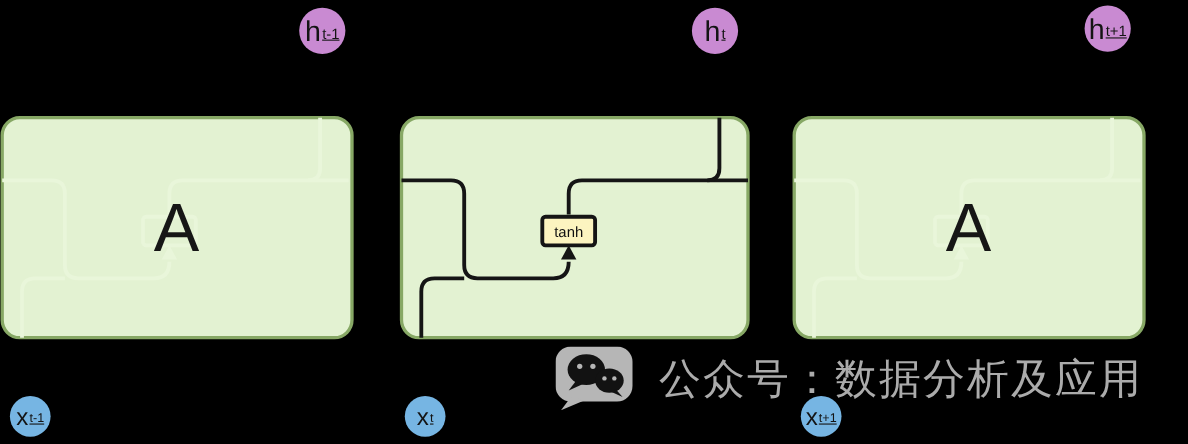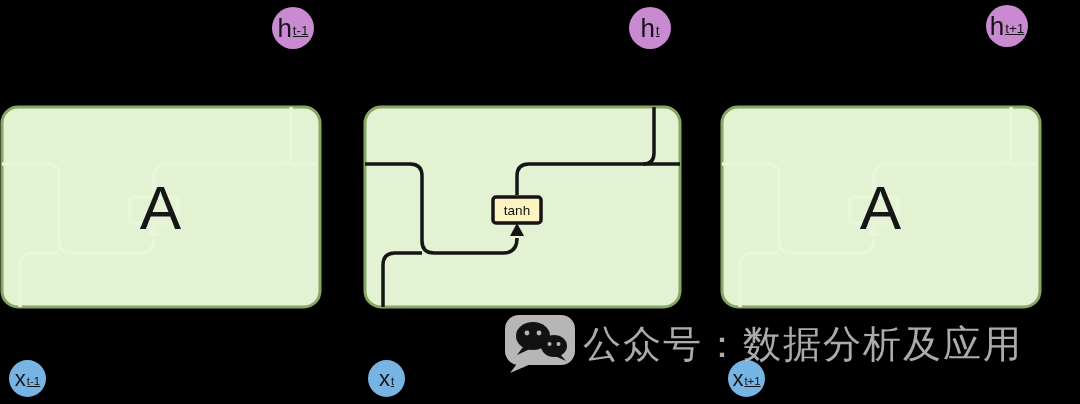--- a/index.html
+++ b/index.html
@@ -33,21 +33,21 @@
     border-radius:50%;
     display:flex;align-items:center;justify-content:center;
     color:#141414;
   }
   .h-node{width:42px;height:42px;background:#c98ad2;font-size:26px;}
   .x-node{width:37px;height:37px;background:#76b5e3;font-size:22px;}
   .node sub{font-size:0.52em;margin-left:1px;transform:translateY(2px);text-decoration:underline;}
   .watermark{
     position:absolute;
     left:505px;top:315px;
-    display:flex;align-items:center;gap:0;
+    display:flex;align-items:center;gap:16px;
   }
   .watermark-text{
     font-size:38px;
     letter-spacing:2px;
     color:#c9c9c9;
     opacity:0.85;
     white-space:nowrap;
   }
 </style>
 </head>

